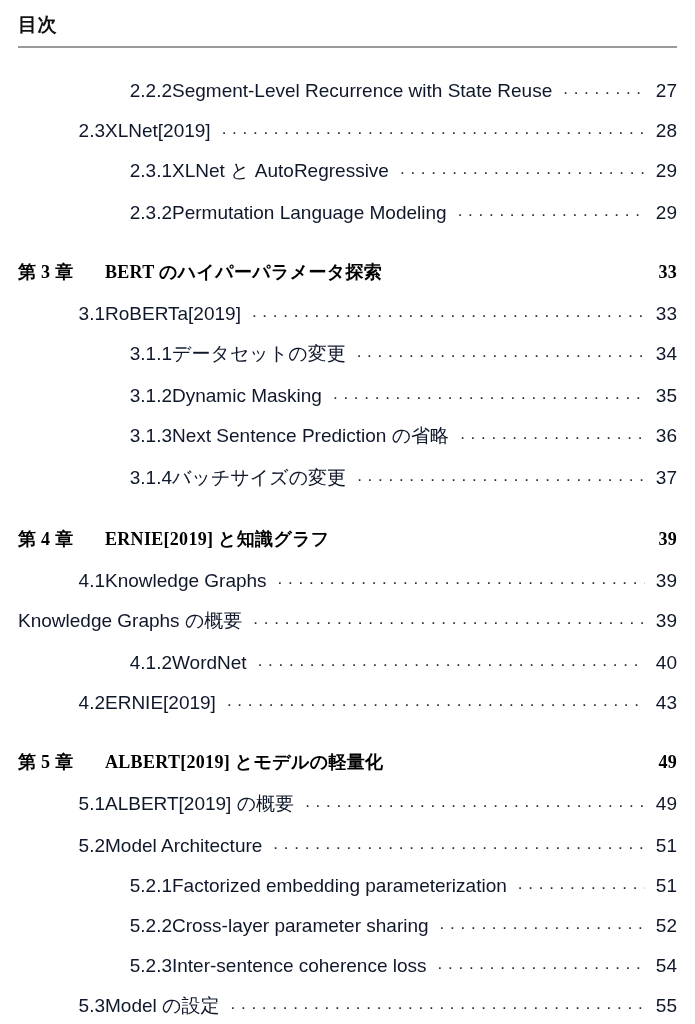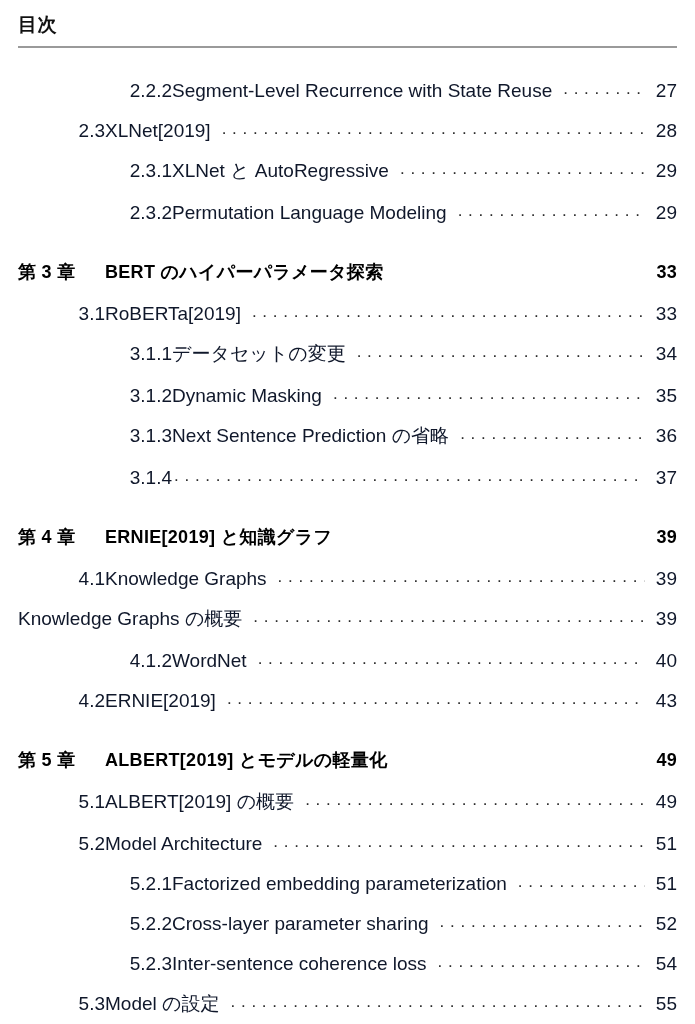--- a/index.html
+++ b/index.html
@@ -103,21 +103,21 @@
   
   .row.section,
   .row.subsection {
     font-family: Liberation Sans, sans-serif;
     font-size: 19px;
     color: #0f172a;
     padding: 8px 0 8px 0;
   }
 
   .row.chapter {
-    font-family: Liberation Sans, sans-serif;
+    font-family: Liberation Serif, serif;
     font-weight: bold;
     font-size: 18px;
     color: #000000;
     padding: 8px 0 8px 0;
     letter-spacing: 0.3px;
   }
   .row.chapter .leader::before { content: ""; }
   .row.chapter .pageno { font-weight: bold; }
 
   
@@ -184,20 +184,21 @@
         <span class="pageno">35</span>
       </div>
       <div class="row subsection">
         <span class="num">3.1.3</span>
         <span class="label">Next Sentence Prediction の省略</span>
         <span class="leader"></span>
         <span class="pageno">36</span>
       </div>
       <div class="row subsection">
         <span class="num">3.1.4</span>
+        <span class="label">バッチサイズの変更</span>
         <span class="leader"></span>
         <span class="pageno">37</span>
       </div>
       <div class="row chapter">
         <span class="num">第 4 章</span>
         <span class="label">ERNIE[2019] と知識グラフ</span>
         <span class="leader"></span>
         <span class="pageno">39</span>
       </div>
       <div class="row section">

